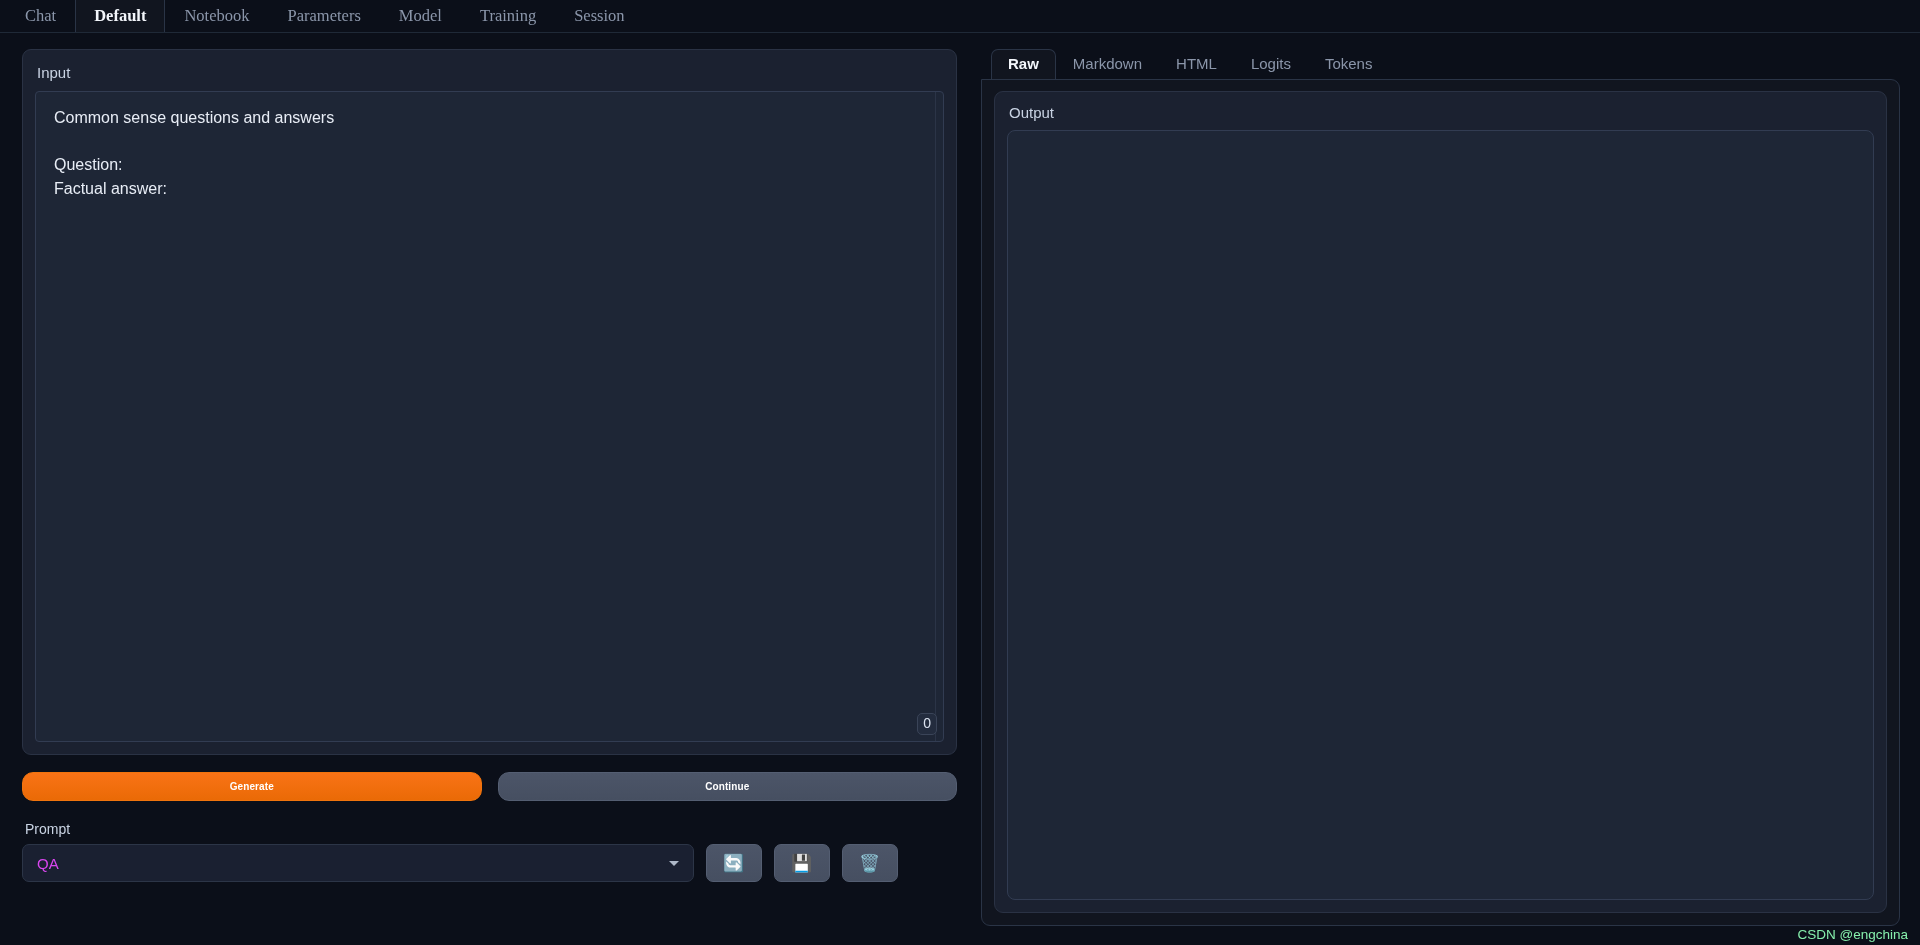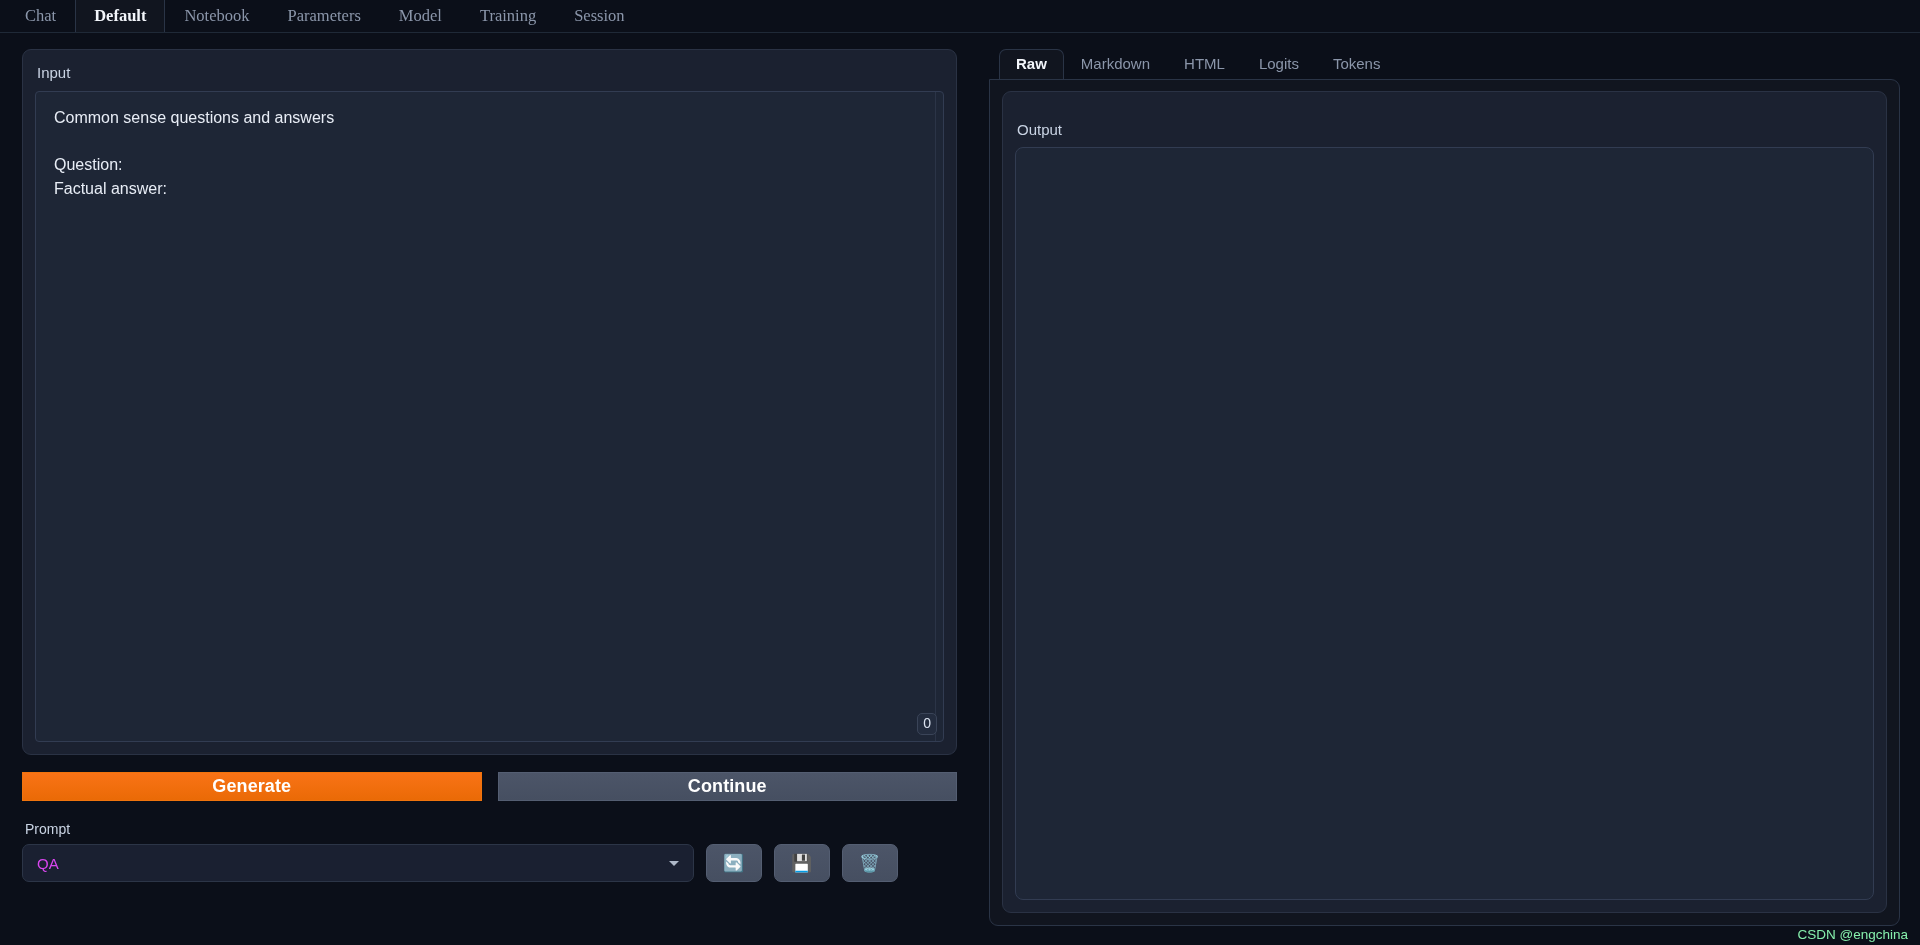--- a/index.html
+++ b/index.html
@@ -34,21 +34,21 @@
   .topnav-tab.active {
     color: #f3f6fb;
     font-weight: bold;
     background: #11151f;
     border-color: #2a3446;
   }
 
   
   .workspace {
     display: flex;
-    gap: 32px;
+    gap: 24px;
     padding: 16px 20px 0 22px;
     height: calc(945px - 33px);
   }
 
   
   .left-col {
     width: 935px;
     display: flex;
     flex-direction: column;
   }
@@ -104,23 +104,23 @@
 
   
   .btn-row {
     display: flex;
     gap: 16px;
     margin-top: 17px;
   }
   .btn {
     flex: 1;
     height: 29px;
-    border-radius: 0;
+    border-radius: 11px;
     border: 1px solid transparent;
-    font-size: 18px;
+    font-size: 10px;
     font-weight: bold;
     color: #ffffff;
     display: flex;
     align-items: center;
     justify-content: center;
     cursor: pointer;
     letter-spacing: .1px;
   }
   .btn-primary {
     background: linear-gradient(180deg, #f97316 0%, #ea6a06 100%);
@@ -216,21 +216,21 @@
     padding: 11px 12px 12px 12px;
     display: flex;
     flex-direction: column;
     min-height: 0;
   }
   .output-panel {
     flex: 1;
     background: #1b2130;
     border: 1px solid #2a3244;
     border-radius: 9px;
-    padding: 26px 12px 12px 12px;
+    padding: 9px 12px 12px 12px;
     display: flex;
     flex-direction: column;
     min-height: 0;
   }
   .output-label {
     font-size: 15px;
     color: #c9d3e3;
     margin: 3px 0 9px 2px;
   }
   .output-box {

